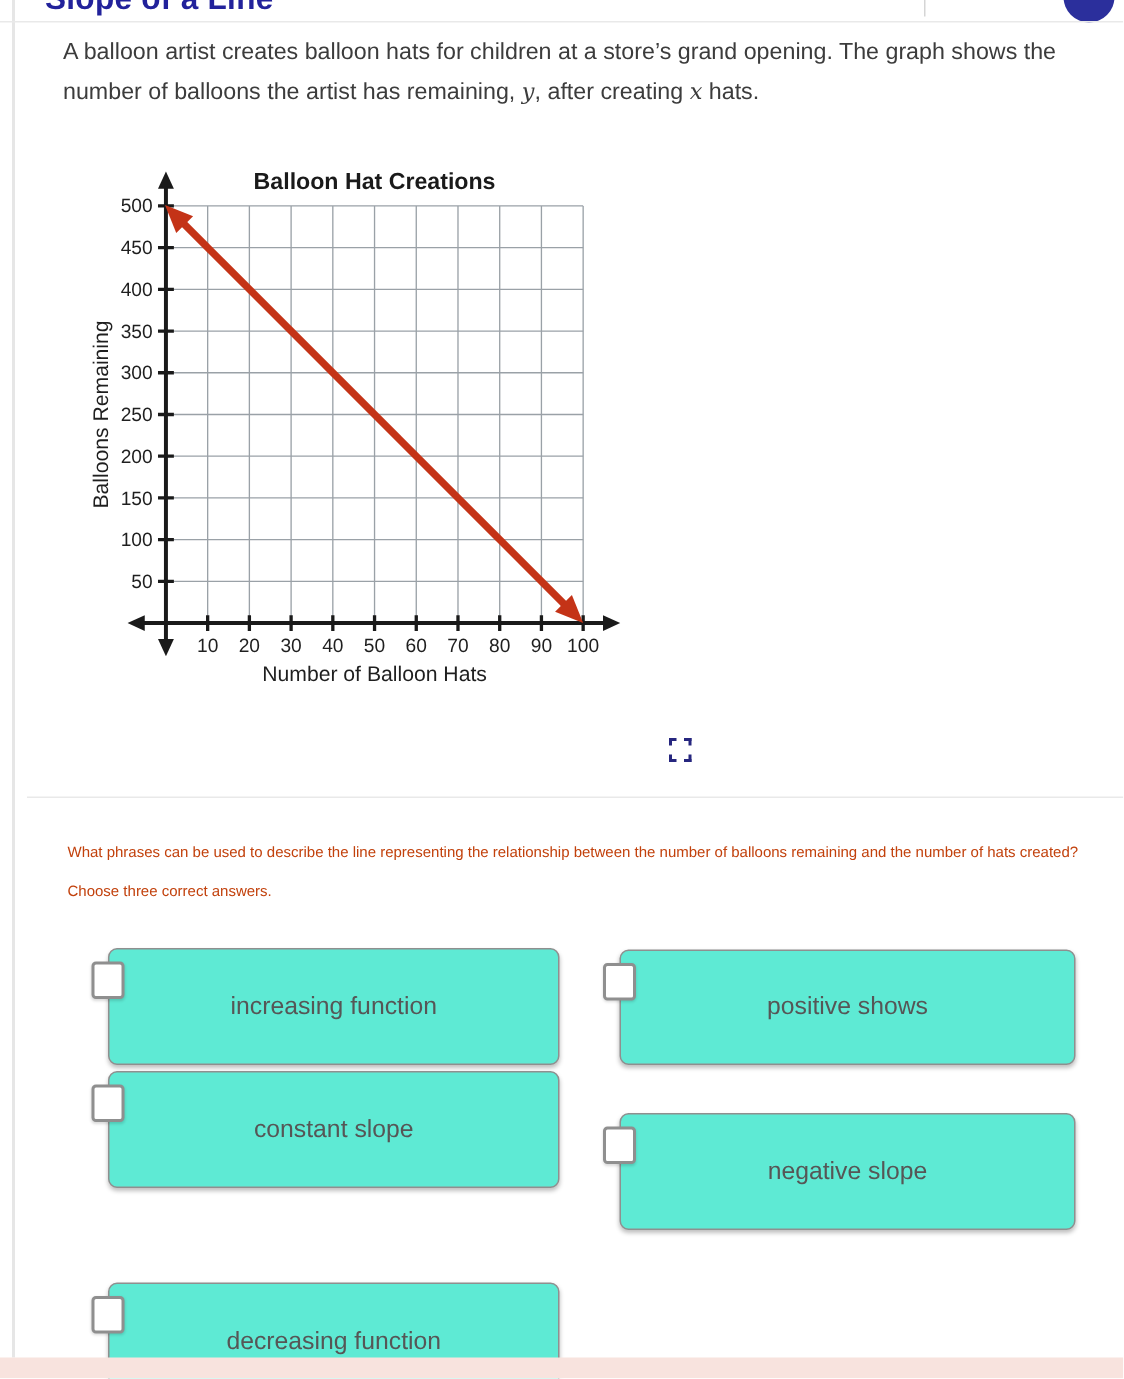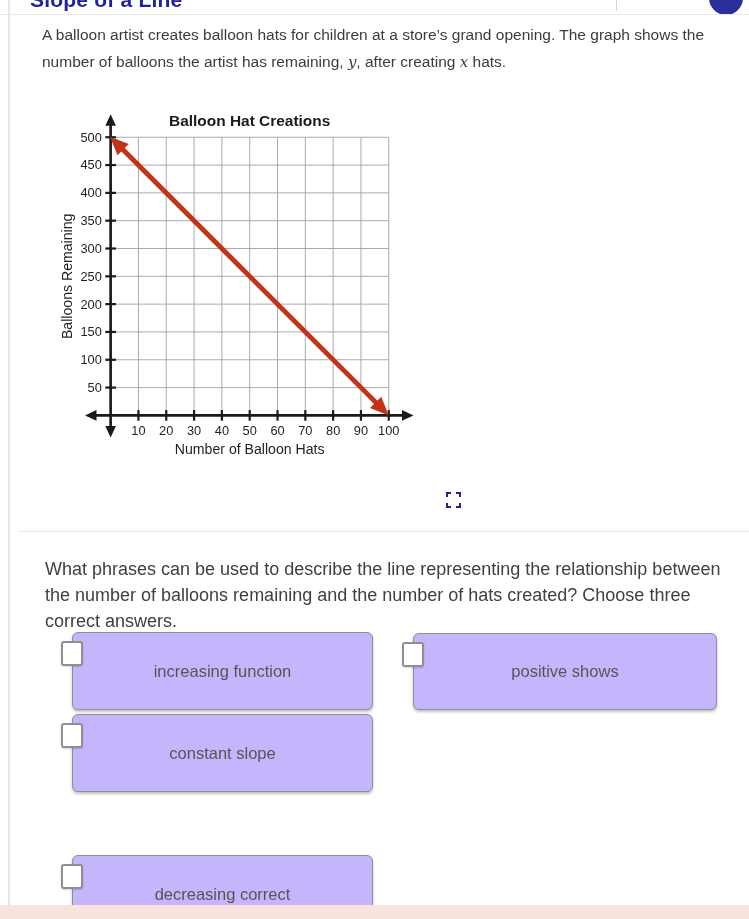--- a/index.html
+++ b/index.html
@@ -31,24 +31,24 @@
   .mathvar { font-family:"DejaVu Serif", serif; font-style:italic; font-size:15px; }
   .chart-wrap { position:absolute; left:55px; top:80px; width:415px; height:405px; }
   .fs-icon { position:absolute; left:446px; top:492px; width:15px; height:16px; }
   .fs-icon span { position:absolute; width:5px; height:5px; }
   .fs-tl { left:0; top:0; border-left:2px solid #26267f; border-top:2px solid #26267f; }
   .fs-tr { right:0; top:0; border-right:2px solid #26267f; border-top:2px solid #26267f; }
   .fs-bl { left:0; bottom:0; border-left:2px solid #26267f; border-bottom:2px solid #26267f; }
   .fs-br { right:0; bottom:0; border-right:2px solid #26267f; border-bottom:2px solid #26267f; }
   .question {
     position:absolute; left:45px; top:556px; width:695px;
-    font-size:18px; line-height:26px; color:#404040;
+    font-size:10px; line-height:26px; color:#c2410c;
   }
   .option {
-    position:absolute; background:#c4b5fd;
+    position:absolute; background:#5eead4;
     border:1.5px solid #8f8f8f; border-radius:6px;
     box-shadow:0 2px 3px rgba(0,0,0,0.25);
     display:flex; align-items:center; justify-content:center;
     cursor:pointer;
   }
   .option .opt-label { color:#565656; font-size:16.5px; }
   .checkbox {
     position:absolute; left:-12px; top:8px; width:22px; height:25px;
     background:#fff; border:2px solid #8f8f8f; border-radius:3px;
     box-shadow:0 1px 2px rgba(0,0,0,0.15);
@@ -181,19 +181,23 @@
     <span class="opt-label">increasing function</span>
   </div>
   <div class="option opt-2">
     <span class="checkbox"></span>
     <span class="opt-label">positive shows</span>
   </div>
   <div class="option opt-3">
     <span class="checkbox"></span>
     <span class="opt-label">constant slope</span>
   </div>
+  <div class="option opt-4">
+    <span class="checkbox"></span>
+    <span class="opt-label">negative slope</span>
+  </div>
   <div class="option opt-5">
     <span class="checkbox"></span>
-    <span class="opt-label">decreasing correct</span>
+    <span class="opt-label">decreasing function</span>
   </div>
 
   <div class="bottom-strip"></div>
 </div>
 
 </body></html>

